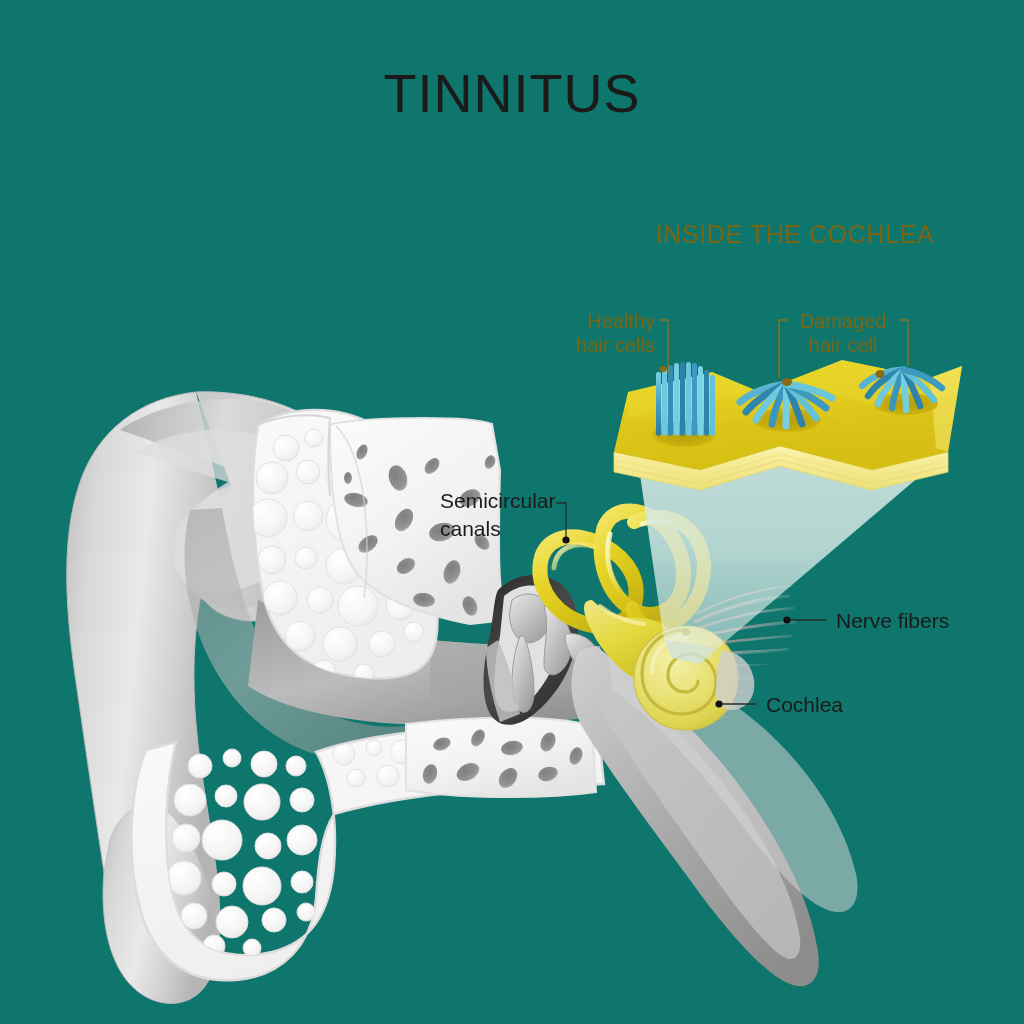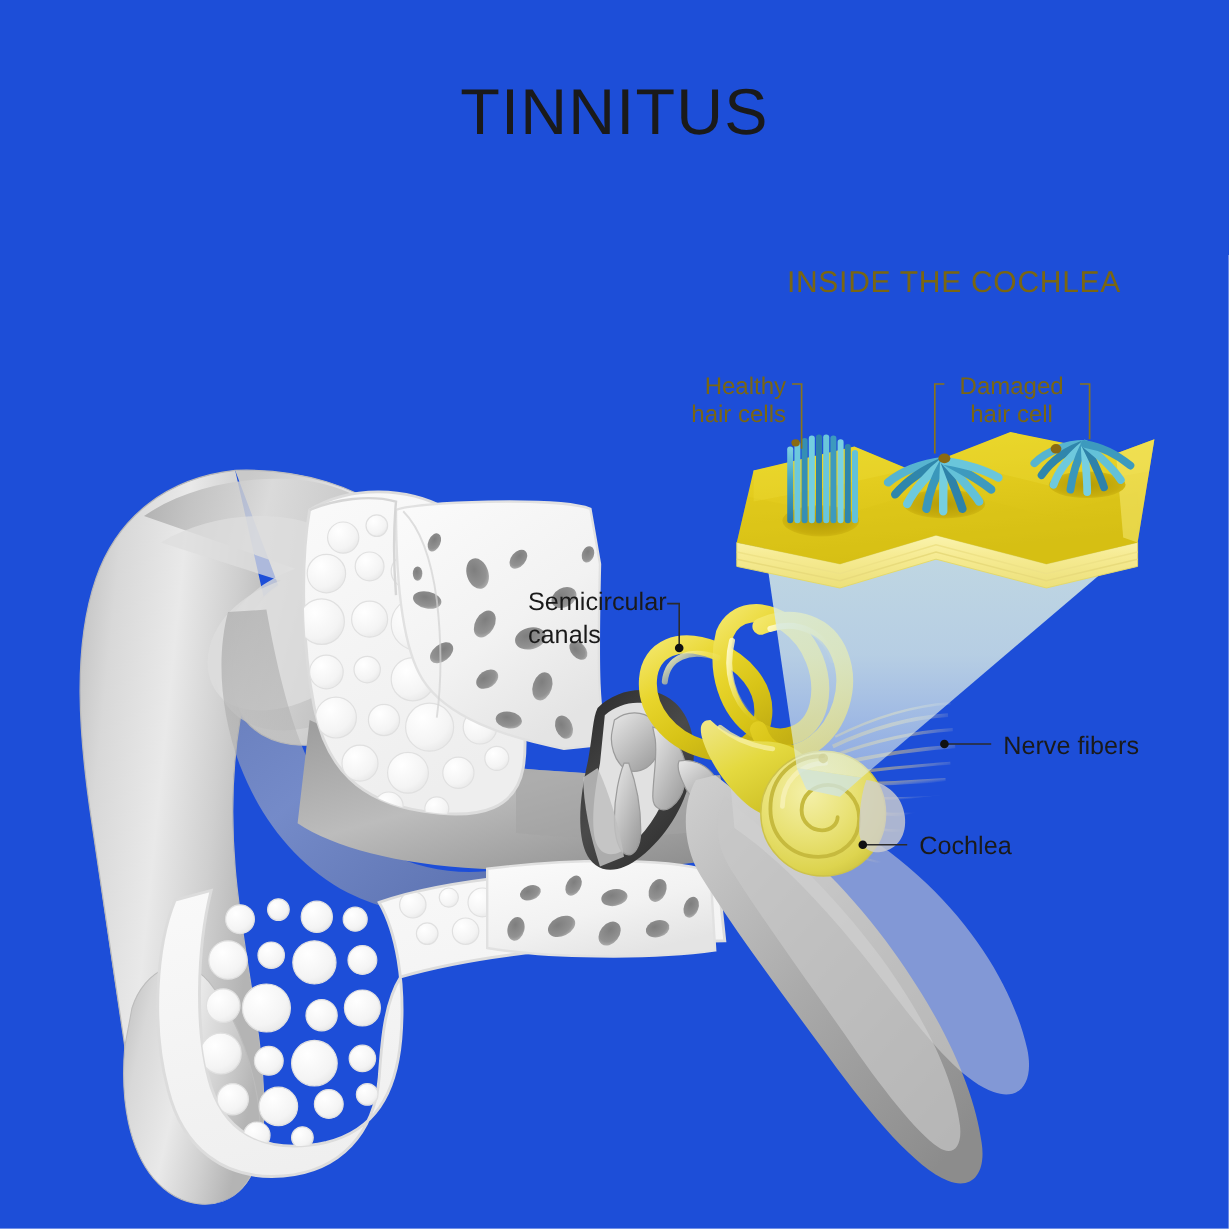--- a/index.html
+++ b/index.html
@@ -12,21 +12,21 @@
     width: 1024px;
     height: 1024px;
     font-family: "Liberation Sans", sans-serif;
     overflow: hidden;
     position: relative;
   }
   #stage {
     position: relative;
     width: 1024px;
     height: 1024px;
-    background: #1d4ed8;
+    background: #0f766e;
   }
   #figure {
     position: absolute;
     inset: 0;
     width: 1024px;
     height: 1024px;
   }
   .title-text {
     font-size: 54px;
     letter-spacing: 1px;

